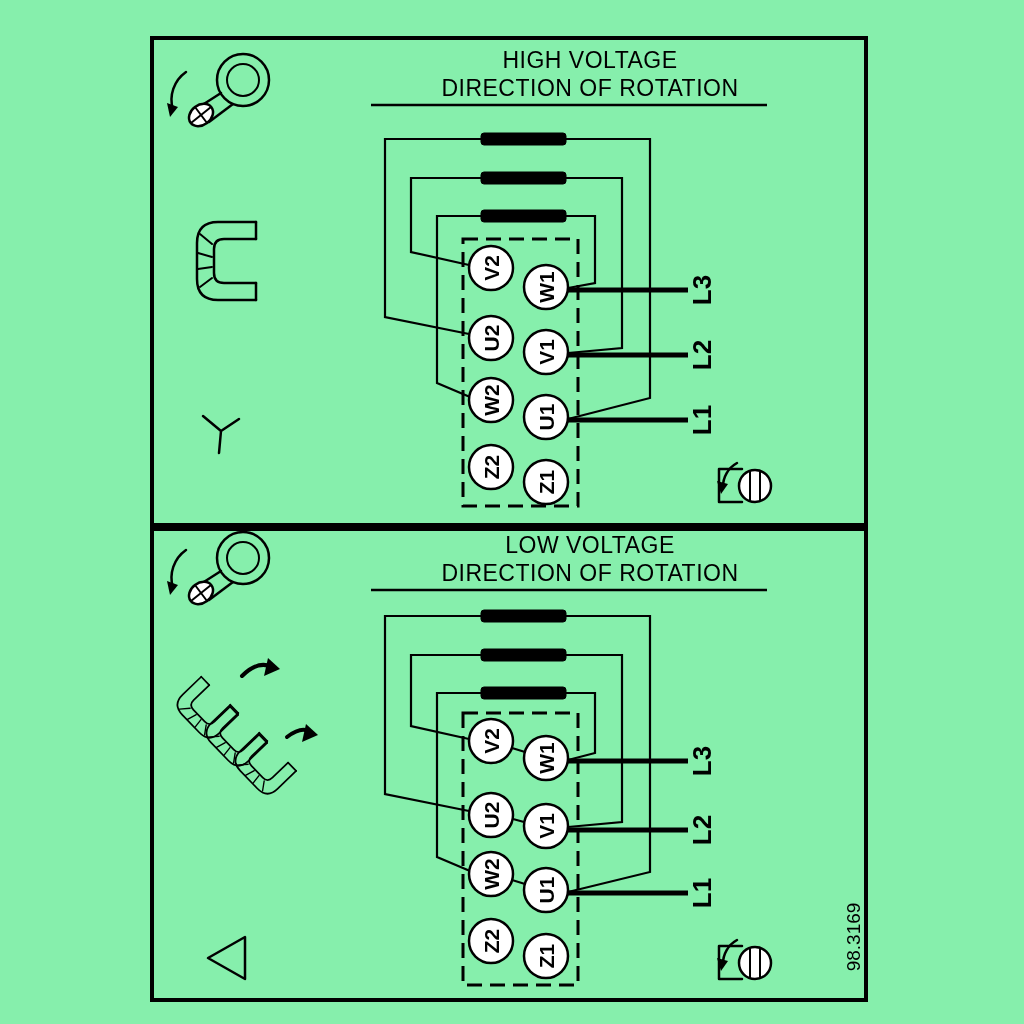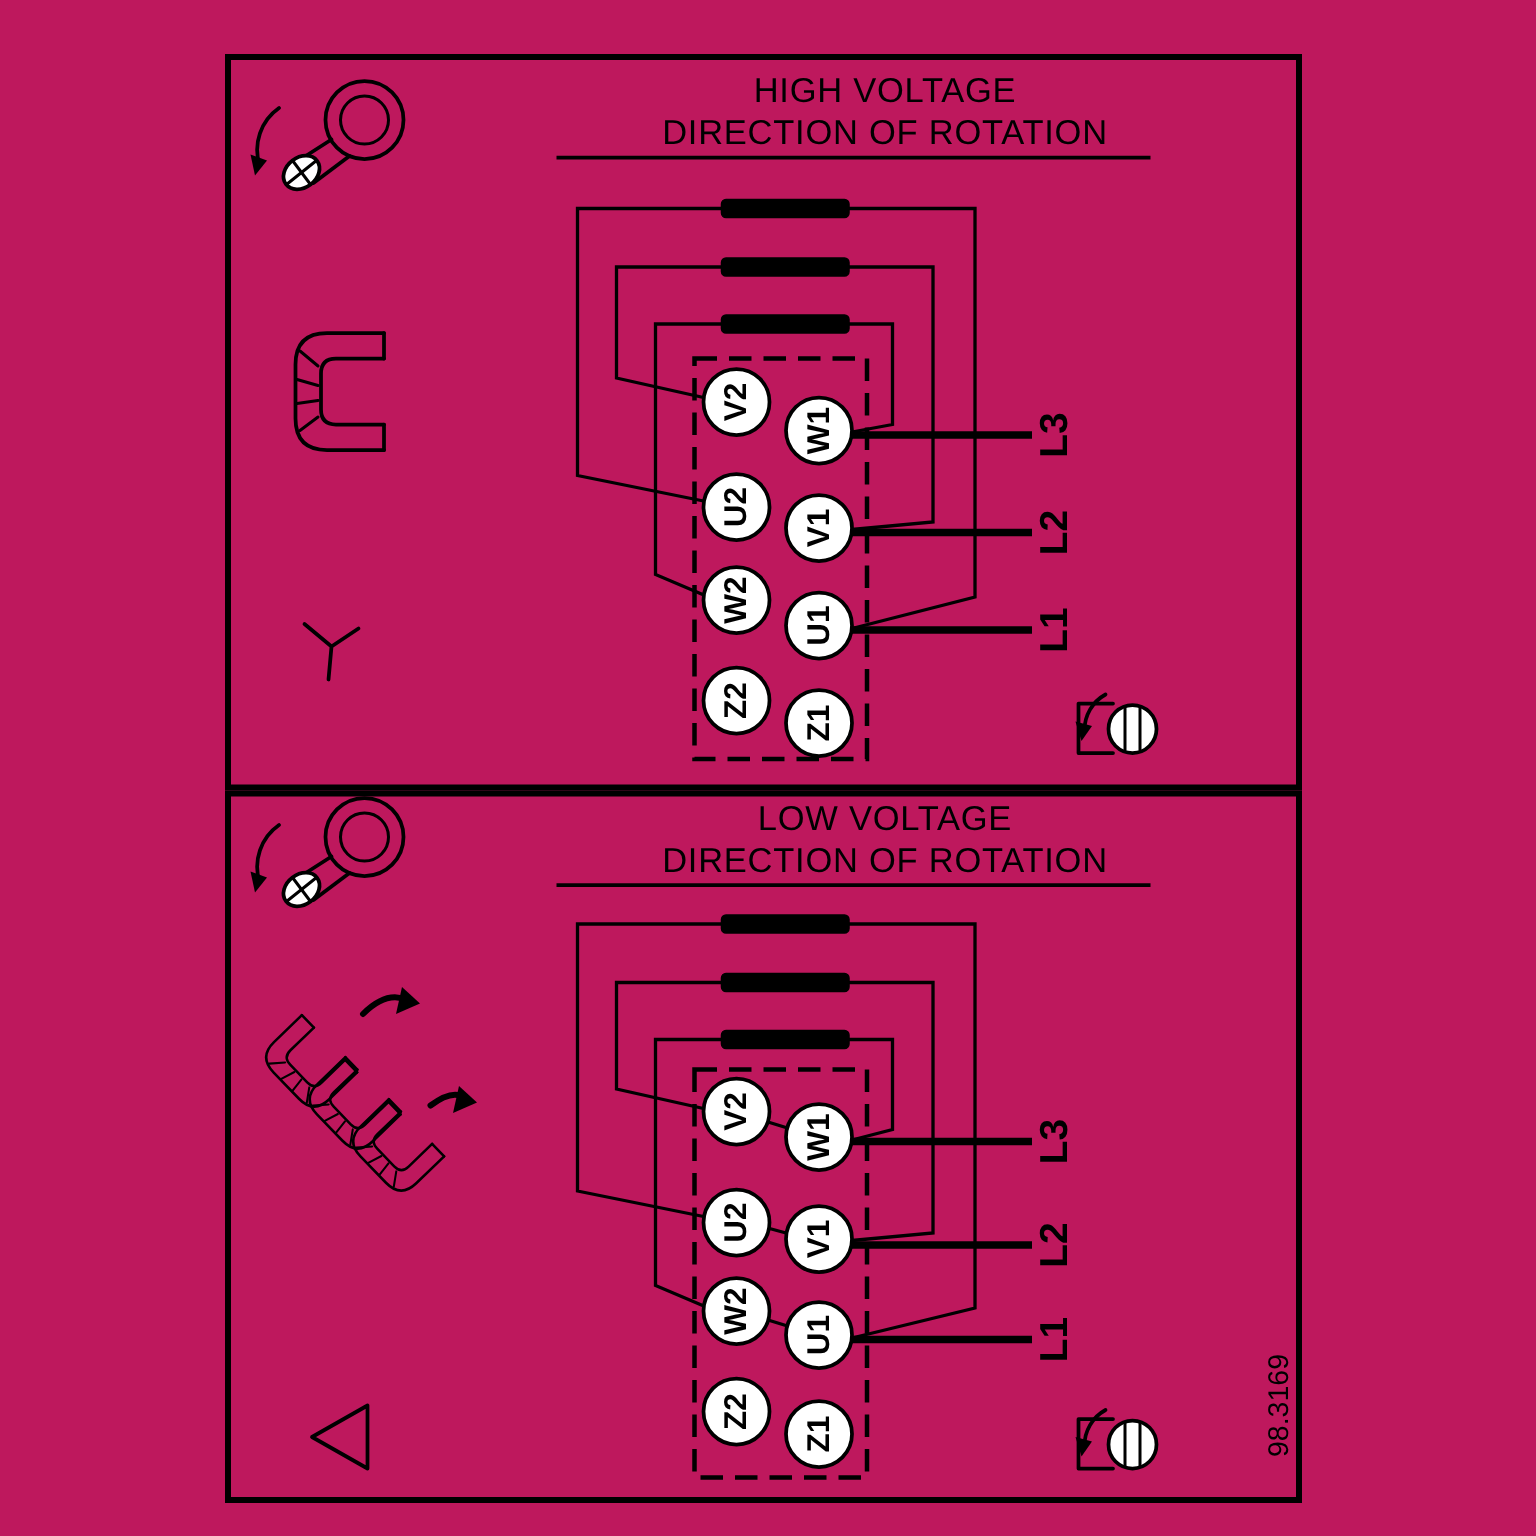--- a/index.html
+++ b/index.html
@@ -1,16 +1,16 @@
 <!DOCTYPE html>
 <html><head>
 <meta charset="utf-8">
 <style>
   html,body{margin:0;padding:0;background:#fff;}
-  .stage{width:1024px;height:1024px;position:relative;background:#be185d;}
+  .stage{width:1024px;height:1024px;position:relative;background:#86efac;}
   svg text{font-family:"Liberation Sans",sans-serif;fill:#000;}
   .title{font-size:23px;text-anchor:middle;letter-spacing:.5px;}
   .term{font-size:21px;font-weight:bold;text-anchor:middle;dominant-baseline:central;}
   .supply{font-size:26px;font-weight:600;text-anchor:middle;dominant-baseline:central;}
   .ref{font-size:19px;text-anchor:middle;dominant-baseline:central;}
   .frame{fill:none;stroke:#000;stroke-width:4;}
   .wire{fill:none;stroke:#000;stroke-width:2.2;}
   .wire-thick{fill:none;stroke:#000;stroke-width:5;}
   .uline{stroke:#000;stroke-width:2.5;}
   .bar{fill:#000;stroke:#000;}

